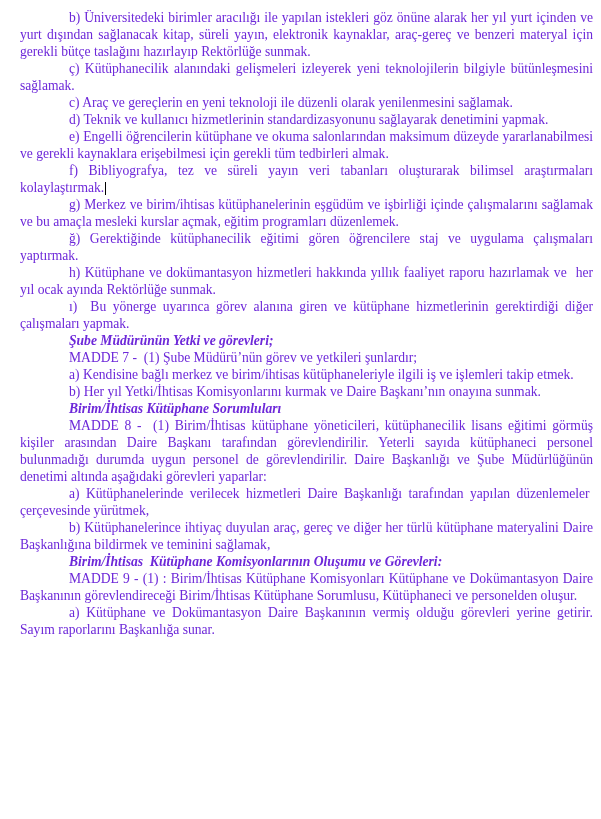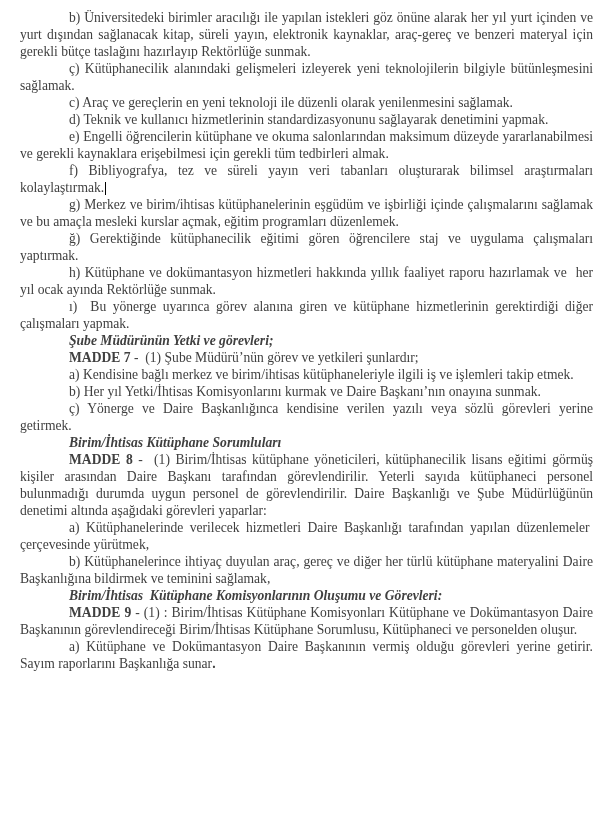--- a/index.html
+++ b/index.html
@@ -6,54 +6,53 @@
   .page{
     width:601px;height:819px;box-sizing:border-box;
     background:#ffffff;color:#000;
     padding:9px 8px 0 8px;
     font-family:"Liberation Serif","DejaVu Serif",serif;
     font-size:13.6px;line-height:17px;
     overflow:hidden;
   }
   .para{margin:0;text-align:justify;text-indent:49px;}
   .para.bold{font-weight:700;font-style:italic;}
-  .seg-bold{font-weight:700;}
+  .seg-bold{font-weight:400;}
   .seg-squiggle{
     text-decoration-line:underline;
     text-decoration-style:wavy;
     text-decoration-color:var(--squiggle,#cc2222);
     text-decoration-thickness:1px;
     text-underline-offset:2px;
     text-decoration-skip-ink:none;
   }
   .seg-cursor{
     display:inline-block;width:1px;height:13px;
     background:#000;vertical-align:text-bottom;margin-left:1px;
   }
 </style>
 </head>
 <body>
 
-<div class="page" style="background: rgb(255, 255, 255); color: #404040; padding-left: 20px;">
+<div class="page" style="background: rgb(255, 255, 255); color: #6d28d9; padding-left: 20px;">
   <div>
       <p class="para"><span>b) Üniversitedeki birimler aracılığı ile yapılan istekleri göz önüne alarak her yıl yurt içinden ve yurt dışından sağlanacak kitap, süreli yayın, elektronik kaynaklar, araç-gereç ve benzeri materyal için gerekli bütçe taslağını hazırlayıp Rektörlüğe sunmak.</span></p>
       <p class="para"><span>ç) Kütüphanecilik alanındaki gelişmeleri izleyerek yeni teknolojilerin bilgiyle bütünleşmesini sağlamak.</span></p>
       <p class="para"><span>c) Araç ve gereçlerin en yeni teknoloji ile düzenli olarak yenilenmesini sağlamak.</span></p>
       <p class="para"><span>d) Teknik ve kullanıcı hizmetlerinin standardizasyonunu sağlayarak denetimini yapmak.</span></p>
       <p class="para"><span>e) Engelli öğrencilerin kütüphane ve okuma salonlarından maksimum düzeyde yararlanabilmesi ve gerekli kaynaklara erişebilmesi için gerekli tüm tedbirleri almak.</span></p>
       <p class="para"><span>f) Bibliyografya, tez ve süreli yayın veri tabanları oluşturarak bilimsel araştırmaları kolaylaştırmak.</span><span class="seg-cursor"></span></p>
       <p class="para"><span>g) Merkez ve birim/ihtisas kütüphanelerinin eşgüdüm ve işbirliği içinde çalışmalarını sağlamak ve bu amaçla mesleki kurslar açmak, eğitim programları düzenlemek.</span></p>
       <p class="para"><span>ğ) Gerektiğinde kütüphanecilik eğitimi gören öğrencilere staj ve uygulama çalışmaları yaptırmak.</span></p>
       <p class="para"><span>h) Kütüphane ve dokümantasyon hizmetleri hakkında yıllık faaliyet raporu hazırlamak ve&nbsp;&nbsp;her yıl ocak ayında Rektörlüğe sunmak.</span></p>
       <p class="para"><span>ı)&nbsp; Bu yönerge uyarınca görev alanına giren ve kütüphane hizmetlerinin gerektirdiği diğer çalışmaları yapmak.</span></p>
       <p class="para bold"><span>Şube Müdürünün Yetki ve görevleri;</span></p>
       <p class="para"><span class="seg-bold">MADDE 7</span><span> -&nbsp; (1) Şube Müdürü’nün görev ve yetkileri şunlardır;</span></p>
       <p class="para"><span>a) Kendisine bağlı merkez ve birim/ihtisas kütüphaneleriyle ilgili iş ve işlemleri takip etmek.</span></p>
       <p class="para"><span>b) Her yıl Yetki/İhtisas Komisyonlarını kurmak ve Daire Başkanı’nın onayına sunmak.</span></p>
-      <p class="para"><span>ç) Yönerge ve Daire Başkanlığınca kendisine verilen yazılı veya sözlü görevleri yerine getirmek.</span></p>
       <p class="para bold"><span>Birim/İhtisas Kütüphane Sorumluları</span></p>
       <p class="para"><span class="seg-bold">MADDE 8</span><span> -&nbsp; (1) Birim/İhtisas kütüphane yöneticileri, kütüphanecilik lisans eğitimi görmüş kişiler arasından Daire Başkanı tarafından görevlendirilir. Yeterli sayıda kütüphaneci personel bulunmadığı durumda uygun personel de görevlendirilir. Daire Başkanlığı ve Şube Müdürlüğünün denetimi altında aşağıdaki görevleri yaparlar:</span></p>
       <p class="para"><span>a) Kütüphanelerinde verilecek hizmetleri Daire Başkanlığı tarafından yapılan düzenlemeler&nbsp; çerçevesinde yürütmek,</span></p>
       <p class="para"><span>b) Kütüphanelerince ihtiyaç duyulan araç, gereç ve diğer her türlü kütüphane materyalini Daire Başkanlığına bildirmek ve teminini sağlamak,</span></p>
       <p class="para bold"><span>Birim/İhtisas&nbsp; Kütüphane Komisyonlarının Oluşumu ve Görevleri:</span></p>
       <p class="para"><span class="seg-bold">MADDE 9</span><span> - (1) : Birim/İhtisas Kütüphane Komisyonları Kütüphane ve Dokümantasyon Daire Başkanının görevlendireceği Birim/İhtisas Kütüphane Sorumlusu, Kütüphaneci ve personelden oluşur.</span></p>
       <p class="para"><span>a) Kütüphane ve Dokümantasyon Daire Başkanının vermiş olduğu görevleri yerine getirir. Sayım raporlarını Başkanlığa sunar</span><span class="seg-bold">.</span></p>
     </div>
 </div>
 

